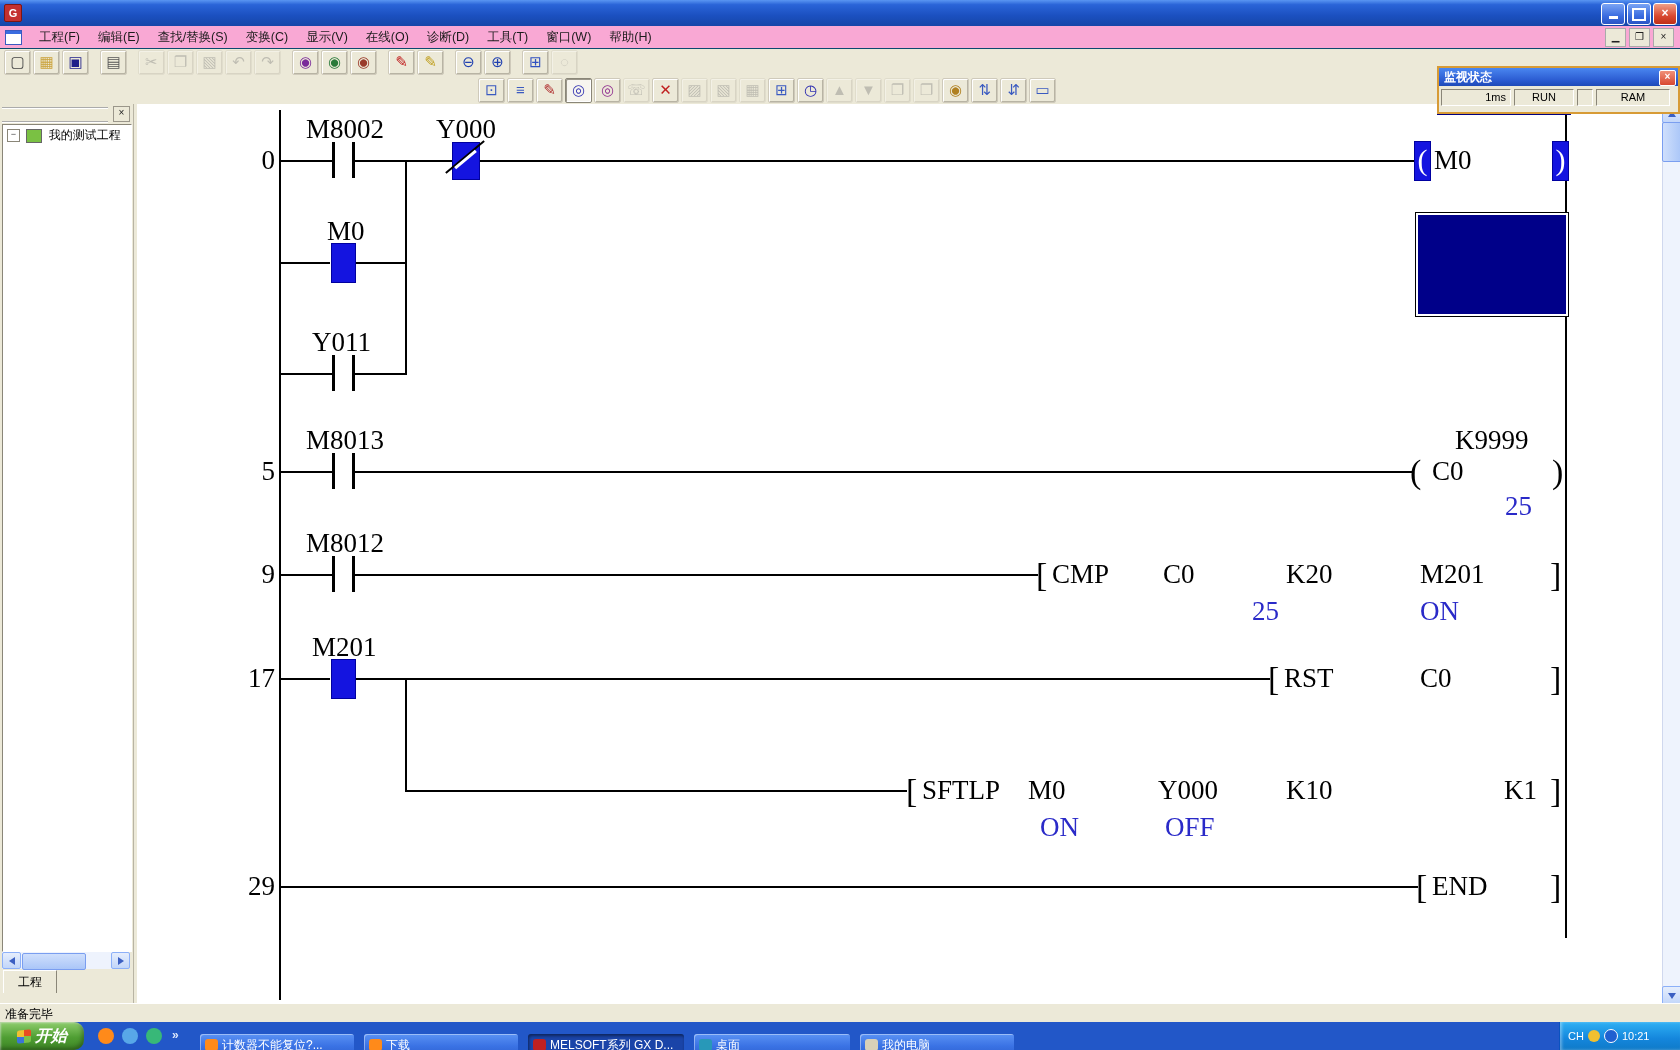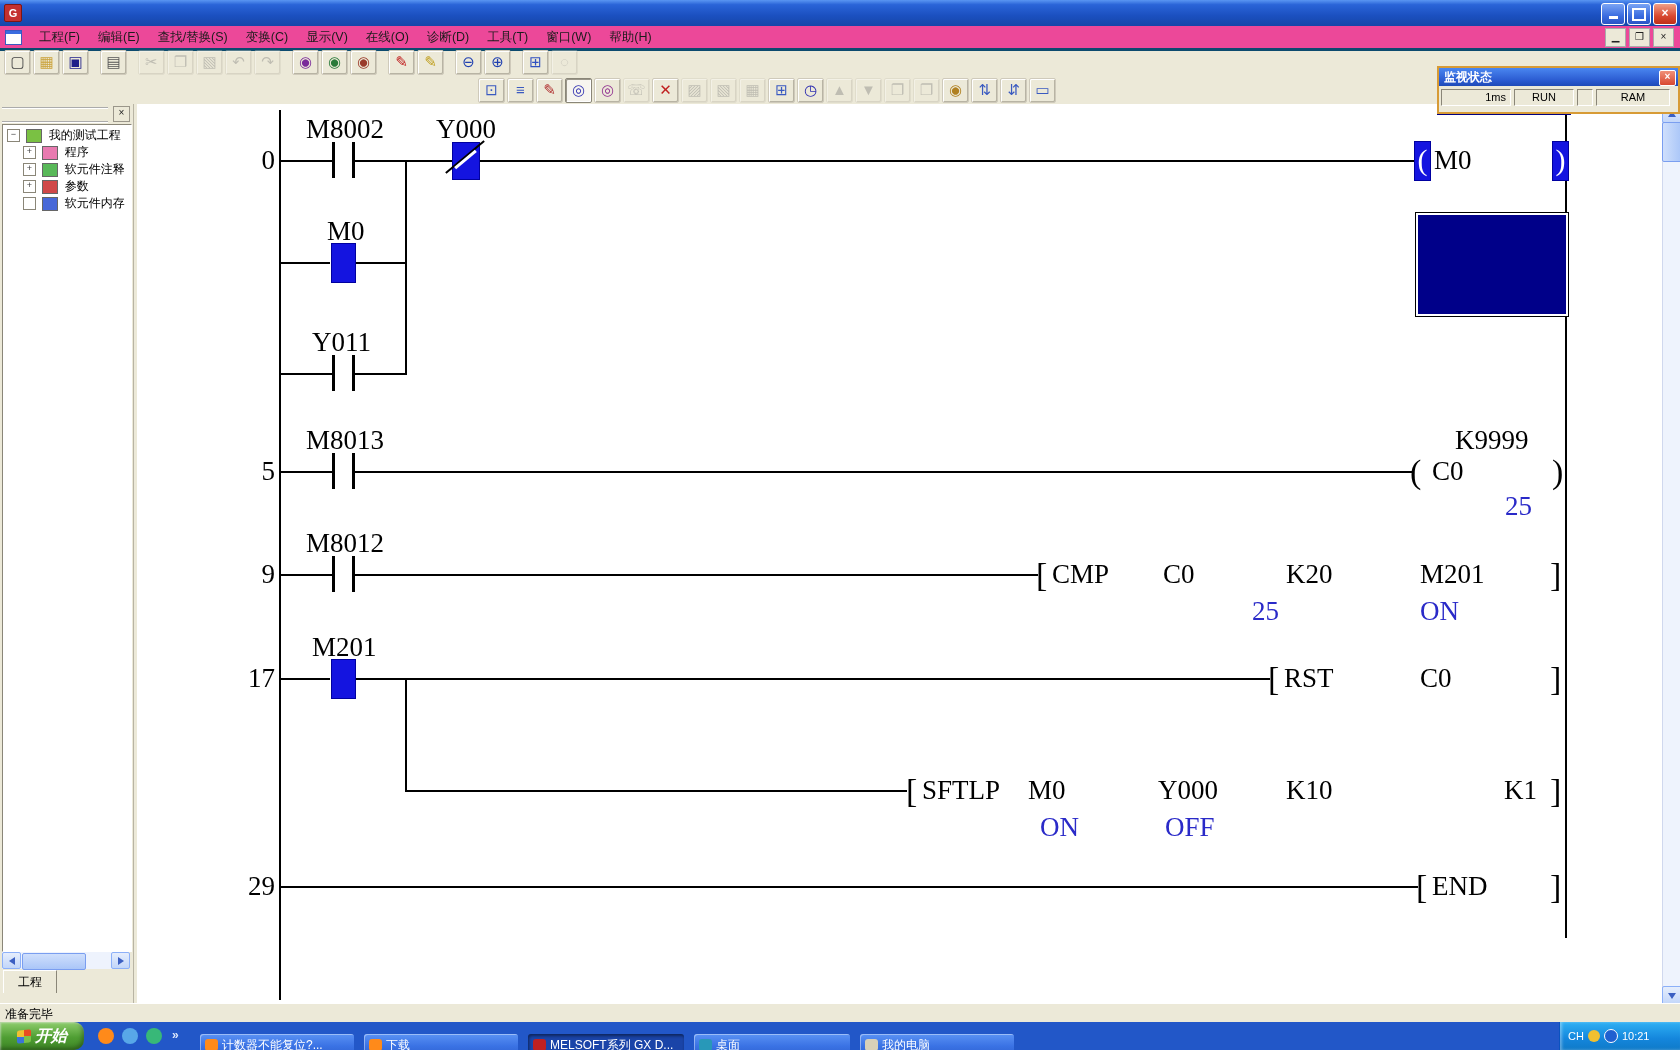--- a/index.html
+++ b/index.html
@@ -11,22 +11,22 @@
     display:flex;align-items:center;color:#fff;font-weight:bold;font-size:13px;}
   #title-icon{width:16px;height:16px;margin:0 5px 0 4px;background:#c43030;border:1px solid #7d1515;border-radius:2px;
     color:#fff;font-size:11px;line-height:16px;text-align:center;font-weight:bold;}
   .winbtns{position:absolute;right:3px;top:3px;display:flex;gap:2px;}
   .wbtn{width:22px;height:20px;border-radius:3px;border:1px solid #fff;
     background:linear-gradient(180deg,#7aa4f4,#3a6ce0 60%,#2a54c4);color:#fff;
     font-size:12px;text-align:center;line-height:18px;}
   .wbtn.close{background:linear-gradient(180deg,#f0a088,#d84830 60%,#c03018);}
   .wbtn .minbar{display:block;width:9px;height:3px;background:#fff;margin:12px auto 0;}
   .wbtn .maxbox{display:block;width:10px;height:9px;border:2px solid #fff;margin:4px auto 0;}
-  #menubar{left:0;top:26px;width:1680px;height:22px;background:#ec4899;display:flex;align-items:center;
-    border-bottom:3px solid #0c4a6e;}
+  #menubar{left:0;top:26px;width:1680px;height:22px;background:#f9a8d4;display:flex;align-items:center;
+    border-bottom:1px solid #0c4a6e;}
   #mdi-icon{width:15px;height:13px;margin:0 8px 0 5px;background:#fff;border:1px solid #3a5ac0;box-shadow:inset 0 3px 0 #3a6ce0;}
   .menu-item{padding:0 9px;font-size:12.5px;color:#1c1c1c;height:22px;line-height:22px;white-space:nowrap;}
   .mdi-btns{position:absolute;right:6px;top:28px;display:flex;gap:3px;}
   .mdibtn{width:19px;height:17px;border:1px solid #aaa;background:#ece9d8;font-size:10px;text-align:center;line-height:15px;color:#222;}
   
   #toolbar1{left:0;top:48px;width:1680px;height:28px;display:flex;align-items:center;padding-left:4px;}
   #toolbar2{left:478px;top:76px;width:1100px;height:28px;display:flex;align-items:center;}
   .tbtn{width:25px;height:23px;margin-right:2px;border:1px solid #cfcabb;border-radius:2px;background:#ece9d8;
     box-shadow:1px 1px 0 #fff inset,-1px -1px 0 #b8b4a4 inset;
     font-size:15px;text-align:center;line-height:22px;flex:0 0 auto;}
@@ -318,43 +318,20 @@
 
 <div class="abs" id="left-panel">
   <div id="panel-handle"></div>
   <div id="panel-close">×</div>
   <div id="tree-box">
     <div id="tree-root">
       <span class="texp">−</span>
       <span class="chip" style="background:#7ac143"></span>
       <span>我的测试工程</span>
     </div>
-    <div>
-
-    <div class="trow">
-        <span class="texp">+</span>
-        <span class="chip" style="background: rgb(232, 122, 176);"></span>
-        <span>程序</span>
-      </div>
-        <div class="trow">
-        <span class="texp">+</span>
-        <span class="chip" style="background: rgb(88, 184, 88);"></span>
-        <span>软元件注释</span>
-      </div>
-        <div class="trow">
-        <span class="texp">+</span>
-        <span class="chip" style="background: rgb(208, 72, 72);"></span>
-        <span>参数</span>
-      </div>
-        <div class="trow">
-        <span class="texp"></span>
-        <span class="chip" style="background: rgb(72, 104, 216);"></span>
-        <span>软元件内存</span>
-      </div>
-      </div>
   </div>
   <div id="panel-hscroll">
     <div class="sb-btn" style="left:0;top:0;width:17px;height:15px">
         <span class="tri-left"></span>
       </div>
     <div id="panel-hthumb"></div>
     <div class="sb-btn" style="left:109px;top:0;width:17px;height:15px">
         <span class="tri-right"></span>
       </div>
   </div>

